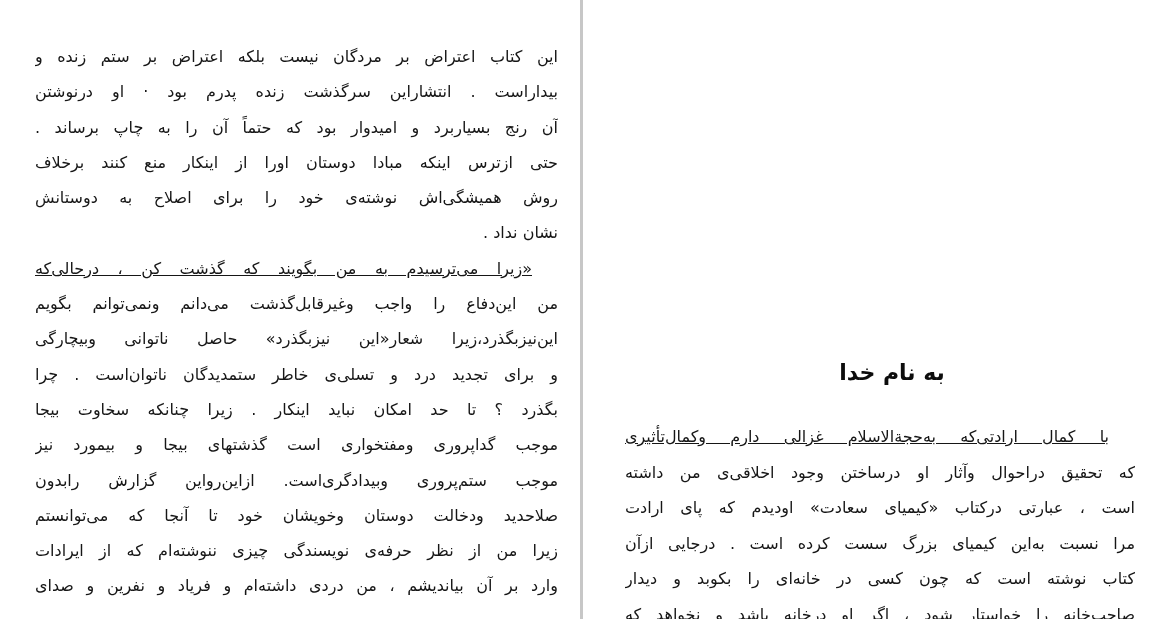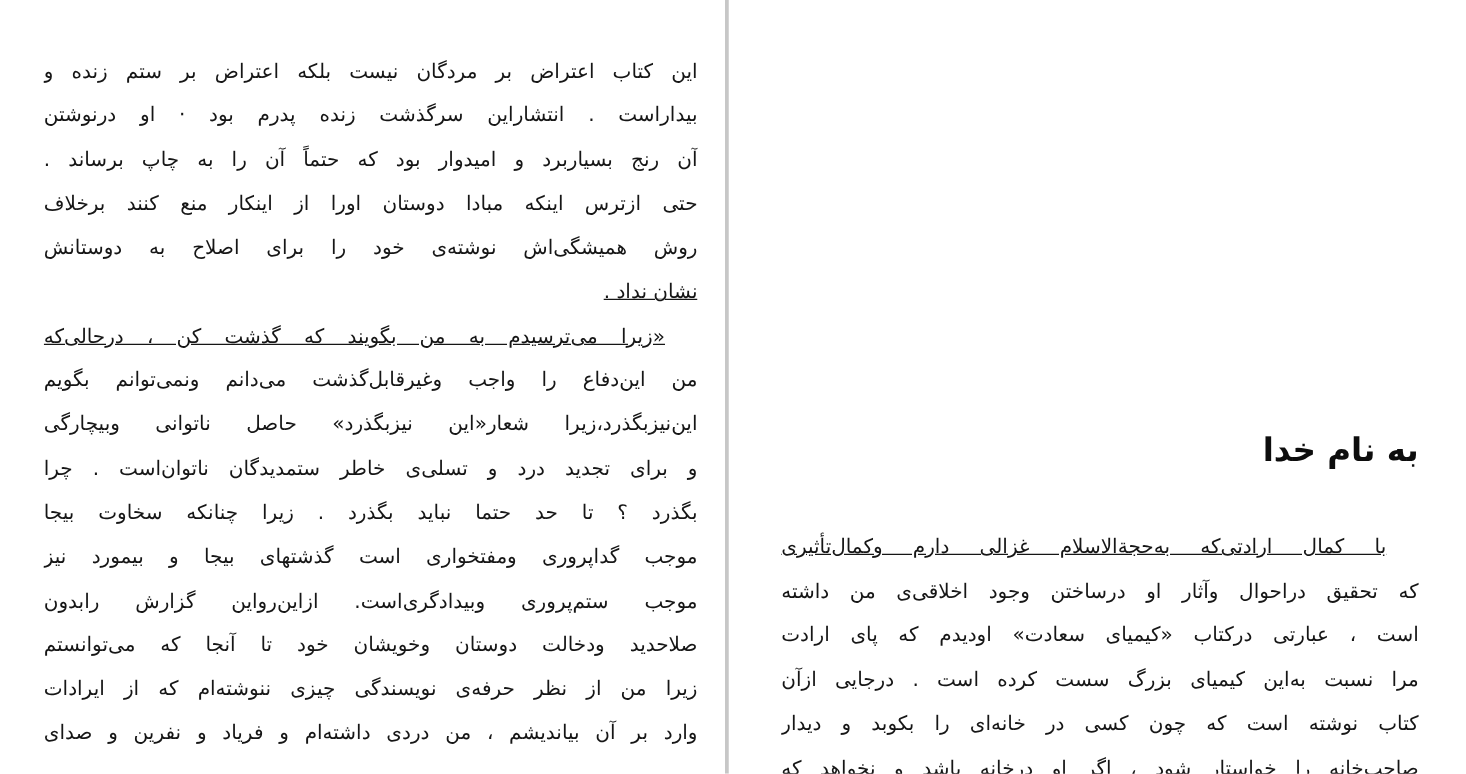--- a/index.html
+++ b/index.html
@@ -60,29 +60,30 @@
     text-align: justify;
     text-align-last: justify;
     overflow: hidden;
     white-space: nowrap;
   }
   #right-lines .line {
     height: 35.5px;
     line-height: 35.5px;
   }
   .line.indent { padding-right: 26px; text-decoration: underline; }
-  .line.plain  { text-align-last: right; text-decoration: underline; }
+  .line.plain  { text-align-last: right; }
   .heading {
     position: absolute;
     left: 41px;   
     top: 344px;
     width: 510px;
-    margin: 0;
+    margin: 12px;
     direction: rtl;
-    font-size: 26px;
+    text-align: center;
+    font-size: 22px;
     font-weight: bold;
     color: #0d0d0d;
     line-height: 34px;
   }
 </style>
 </head>
 <body>
 
 <div class="spread">
 
@@ -91,21 +92,21 @@
         <div class="line justify">این کتاب اعتراض بر مردگان نیست بلکه اعتراض بر ستم زنده و</div>
         <div class="line justify">بیداراست . انتشاراین سرگذشت زنده پدرم بود · او درنوشتن</div>
         <div class="line justify">آن رنج بسیاربرد و امیدوار بود که حتماً آن را به چاپ برساند .</div>
         <div class="line justify">حتی ازترس اینکه مبادا دوستان اورا از اینکار منع کنند برخلاف</div>
         <div class="line justify">روش همیشگی‌اش نوشته‌ی خود را برای اصلاح به دوستانش</div>
         <div class="line plain">نشان نداد .</div>
         <div class="line indent">«زیرا می‌ترسیدم به من بگویند که گذشت کن ، درحالی‌که</div>
         <div class="line justify">من این‌دفاع را واجب وغیرقابل‌گذشت می‌دانم ونمی‌توانم بگویم</div>
         <div class="line justify">این‌نیزبگذرد،زیرا شعار«این نیزبگذرد» حاصل ناتوانی وبیچارگی</div>
         <div class="line justify">و برای تجدید درد و تسلی‌ی خاطر ستمدیدگان ناتوان‌است . چرا</div>
-        <div class="line justify">بگذرد ؟ تا حد حتما نباید بگذرد .  زیرا چنانکه سخاوت بیجا</div>
+        <div class="line justify">بگذرد ؟ تا حد امکان نباید اینکار .  زیرا چنانکه سخاوت بیجا</div>
         <div class="line justify">موجب گداپروری ومفتخواری است گذشتهای بیجا و بیمورد نیز</div>
         <div class="line justify">موجب ستم‌پروری وبیدادگری‌است. ازاین‌رواین گزارش رابدون</div>
         <div class="line justify">صلاحدید ودخالت دوستان وخویشان خود تا آنجا که می‌توانستم</div>
         <div class="line justify">زیرا من از نظر حرفه‌ی نویسندگی چیزی ننوشته‌ام که از ایرادات</div>
         <div class="line justify">وارد بر آن بیاندیشم ، من دردی داشته‌ام و فریاد و نفرین و صدای</div>
       </div>
   </div>
 
   <div class="divider"></div>
 

